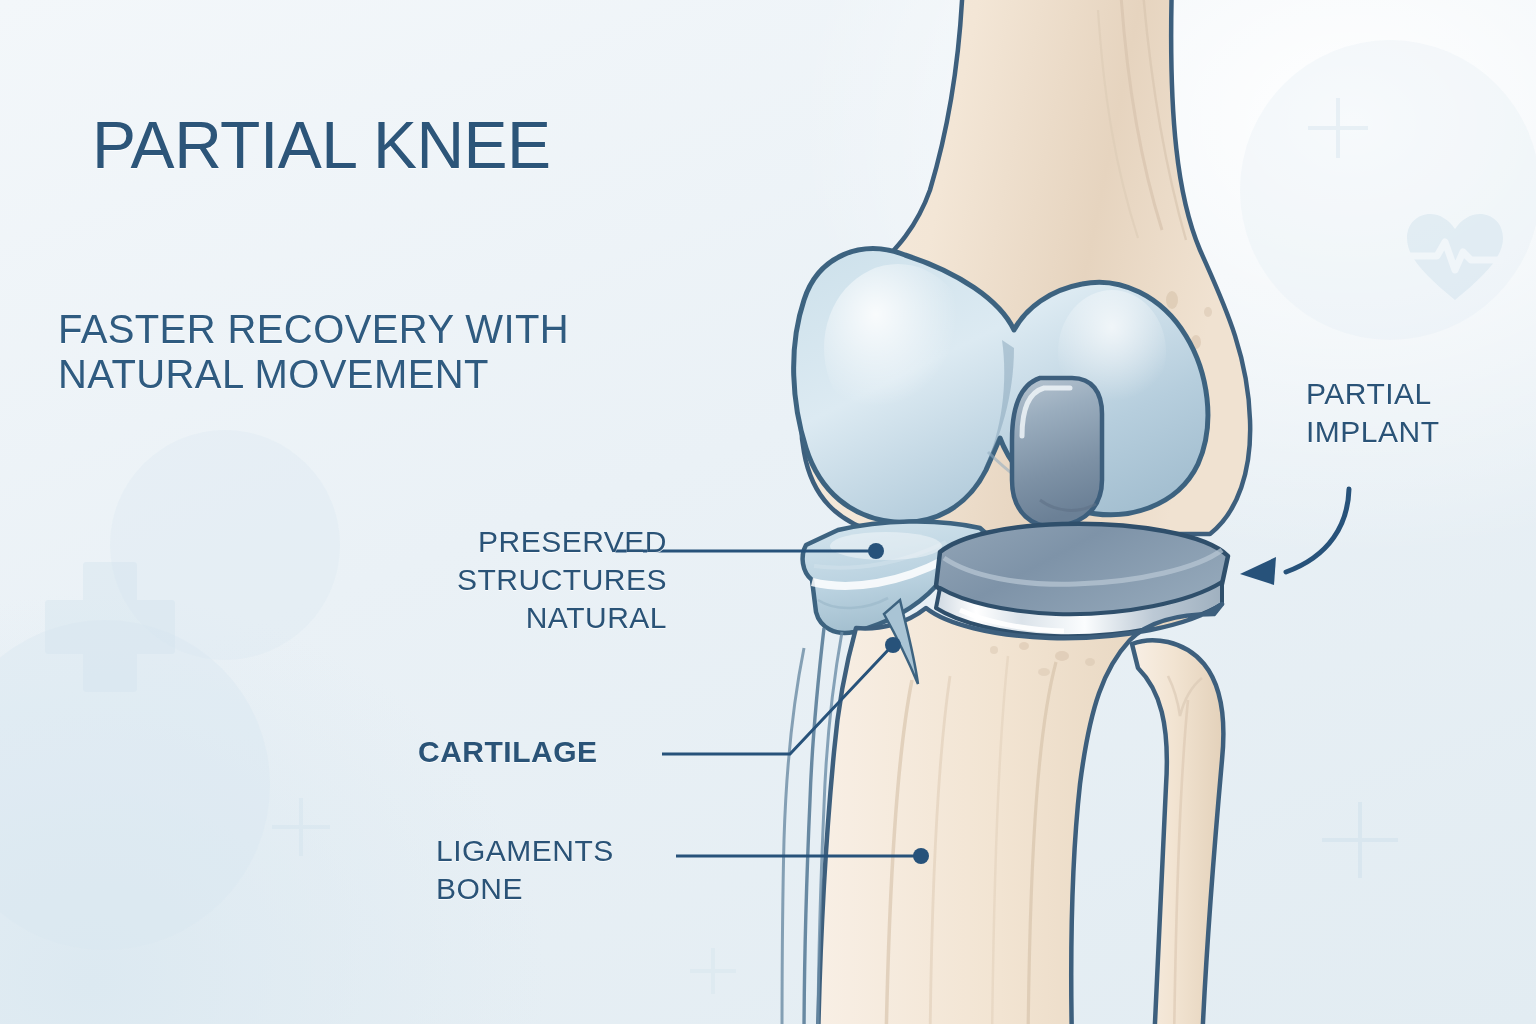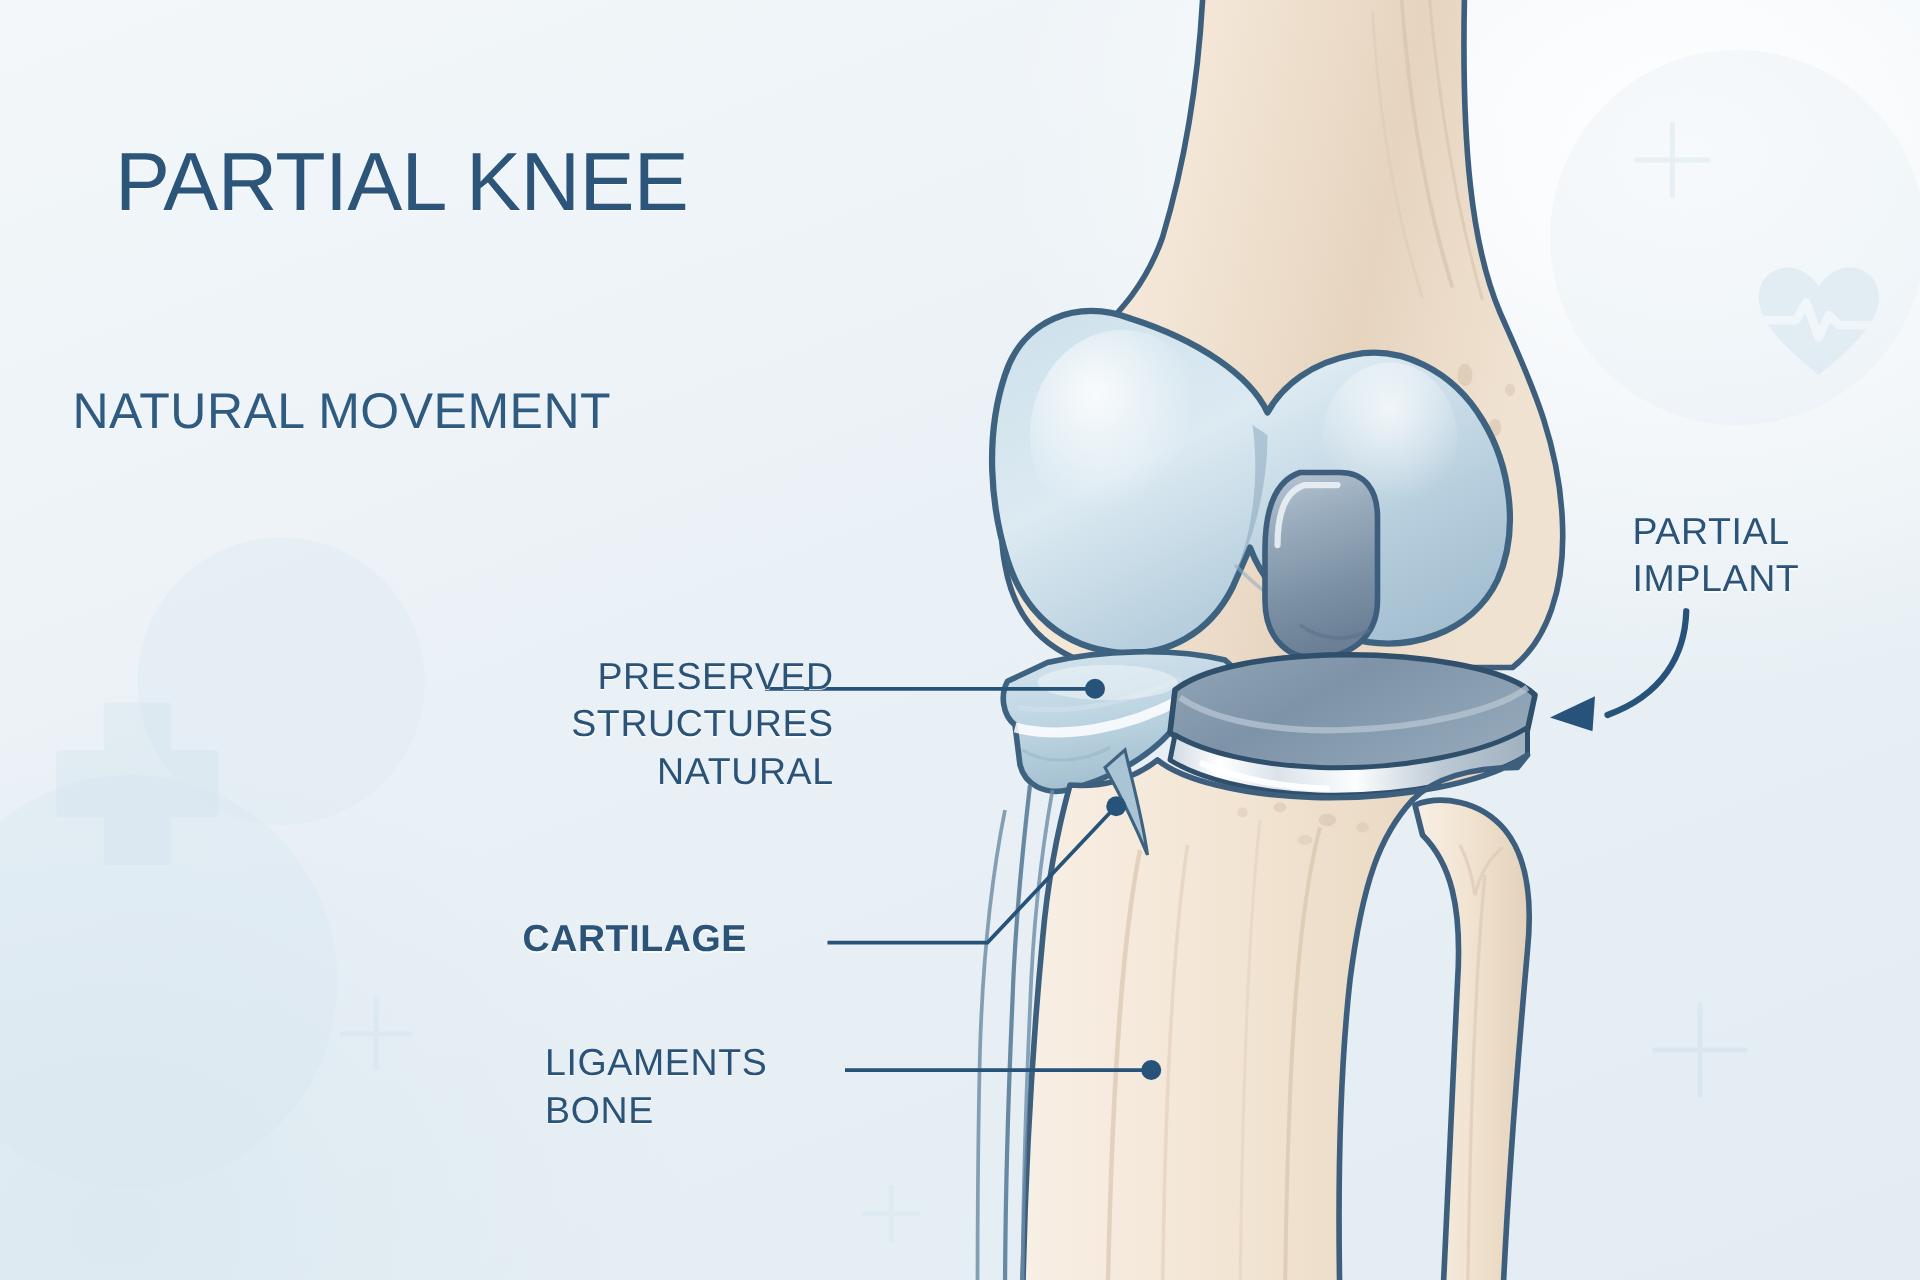--- a/index.html
+++ b/index.html
@@ -43,21 +43,21 @@
   
   .callout{
     position:absolute;color:#2a5377;text-transform:uppercase;
     font-size:30px;line-height:1.26;font-weight:400;letter-spacing:.5px;
     text-shadow:0 1px 0 rgba(255,255,255,.8);
   }
   .callout span{display:block;}
   #cal-preserved{left:367px;top:523px;width:300px;text-align:right;}
   #cal-cartilage{left:418px;top:733px;width:250px;font-weight:bold;}
   #cal-ligaments{left:436px;top:832px;width:260px;}
-  #cal-implant{left:1306px;top:407px;width:200px;text-align:left;}
+  #cal-implant{left:1306px;top:375px;width:200px;text-align:left;}
   
   .svg-abs{position:absolute;left:0;top:0;width:1536px;height:1024px;}
 </style>
 </head>
 <body>
 
 <div id="stage">
 
   <div class="bg-layer">
     <div class="blob" style="left:-60px;top:620px;width:330px;height:330px;"></div>
@@ -286,20 +286,21 @@
         <path d="M1240 574 L 1276 557 L 1274 585 Z" stroke="none"></path>
       </g>
     </g>
   </svg>
 
   <div class="title">
     <span>PARTIAL KNEE</span>
   </div>
 
   <div class="subtitle">
+    <span>FASTER RECOVERY WITH</span>
     <span class="l2">NATURAL MOVEMENT</span>
   </div>
 
   <div class="callout" id="cal-preserved">
     <span>PRESERVED</span>
     <span>STRUCTURES</span>
     <span>NATURAL</span>
   </div>
 
   <div class="callout" id="cal-cartilage">

